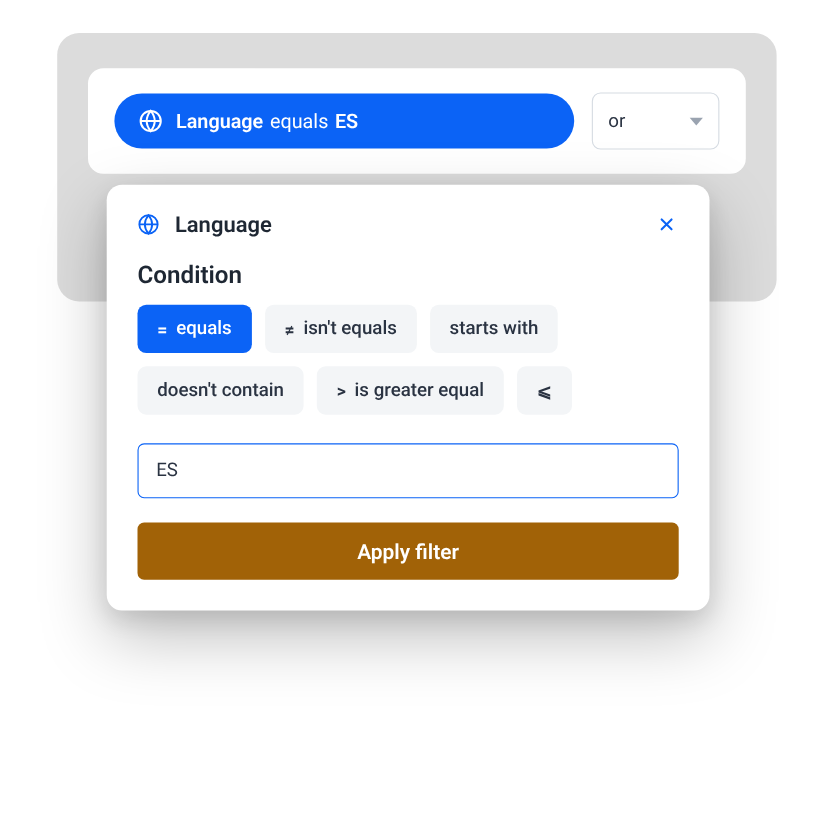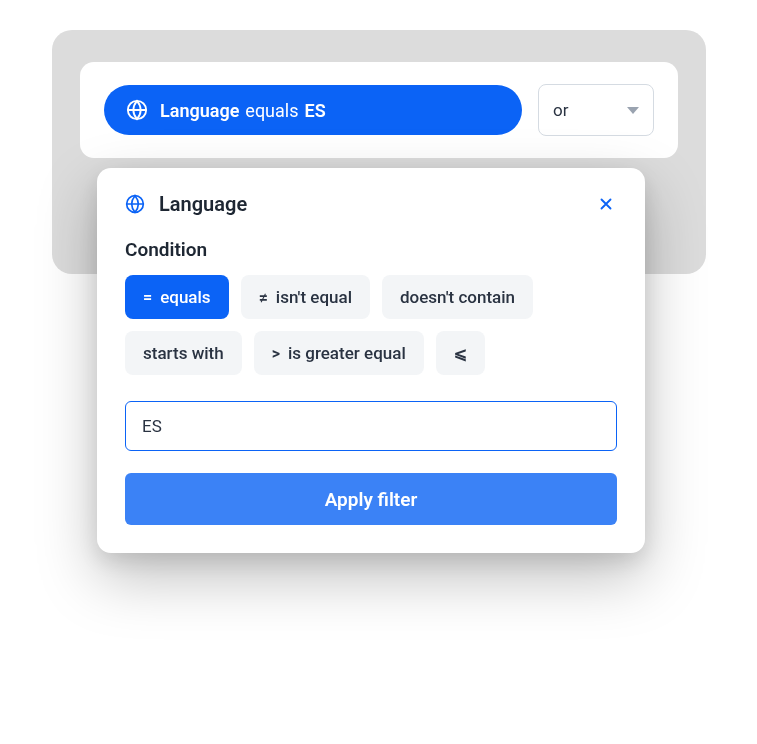--- a/index.html
+++ b/index.html
@@ -120,21 +120,21 @@
     .close-btn {
       width: 22px;
       height: 22px;
       cursor: pointer;
       color: #0b63f6;
       display: flex;
       align-items: center;
       justify-content: center;
     }
     .section-label {
-      font-size: 19px;
+      font-size: 22px;
       font-weight: 600;
       color: #1e2733;
       margin-bottom: 14px;
     }
     .condition-chips {
       display: flex;
       flex-wrap: wrap;
       gap: 12px;
       margin-bottom: 26px;
     }
@@ -166,21 +166,21 @@
       border-radius: 6px;
       padding: 0 16px;
       font-size: 17px;
       color: #2a3342;
       outline: none;
       margin-bottom: 22px;
     }
     .apply-btn {
       width: 100%;
       height: 52px;
-      background: #3b82f6;
+      background: #a16207;
       color: #ffffff;
       border: none;
       border-radius: 6px;
       font-size: 19px;
       font-weight: 600;
       cursor: pointer;
     }
   </style>
 </head>
 <body>
@@ -223,27 +223,27 @@
 
   <div class="section-label">Condition</div>
 
   <div class="condition-chips">
     <button class="chip active">
       <span class="sym">=</span>
       <span>equals</span>
     </button>
     <button class="chip">
       <span class="sym">≠</span>
-      <span>isn't equal</span>
+      <span>isn't equals</span>
+    </button>
+    <button class="chip">
+      <span>starts with</span>
     </button>
     <button class="chip">
       <span>doesn't contain</span>
-    </button>
-    <button class="chip">
-      <span>starts with</span>
     </button>
     <button class="chip">
       <span class="sym">&gt;</span>
       <span>is greater equal</span>
     </button>
     <button class="chip">
       <span class="sym">⩽</span>
     </button>
   </div>
 

